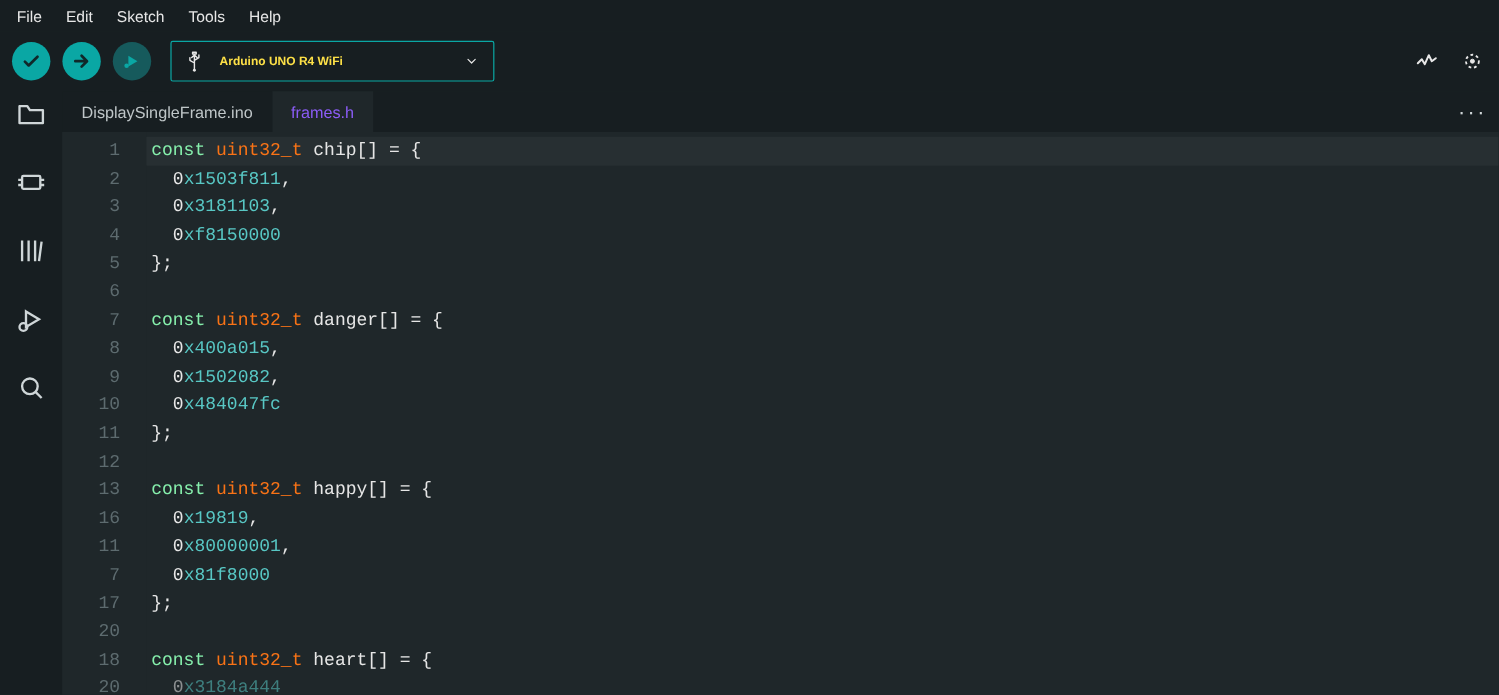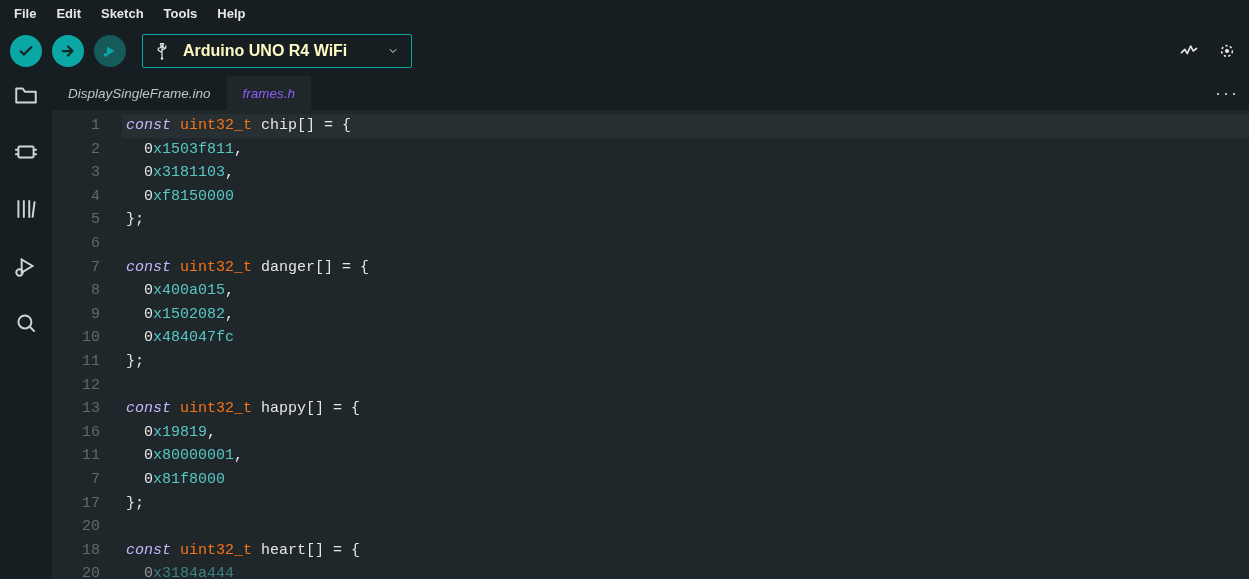--- a/index.html
+++ b/index.html
@@ -14,21 +14,20 @@
 
   
   .menubar {
     height: 26px;
     background: #171e21;
     display: flex;
     align-items: center;
     padding: 0 4px;
     font-size: 13px;
     color: #e7e7e7;
-    font-weight: bold;
   }
   .menubar .menu-item {
     padding: 3px 10px;
     cursor: pointer;
   }
 
   
   .toolbar {
     height: 50px;
     background: #171e21;
@@ -51,23 +50,23 @@
   .board-select {
     display: flex; align-items: center;
     border: 1.5px solid #0aa7a4;
     border-radius: 2px;
     height: 34px;
     padding: 0 12px 0 10px;
     margin-left: 6px;
     cursor: pointer;
     min-width: 270px;
     gap: 12px;
-    color: #fef9c3;
+    color: #fde047;
     font-weight: 600;
-    font-size: 16px;
+    font-size: 10px;
   }
   .board-select .usb-icon { width: 18px; height: 18px; }
   .board-select .caret { margin-left: auto; width: 12px; height: 12px; }
 
   .toolbar-right {
     position: absolute;
     right: 12px;
     top: 0;
     height: 50px;
     display: flex;
@@ -113,21 +112,20 @@
     position: relative;
   }
   .tab {
     display: flex;
     align-items: center;
     padding: 0 16px;
     font-size: 13.5px;
     color: #bfc6c8;
     cursor: pointer;
     background: #171e21;
-    font-style: italic;
   }
   .tab.active {
     background: #1f272a;
     color: #8b5cf6;
   }
   .tabs .more {
     position: absolute;
     right: 10px;
     top: 0;
     height: 34px;
@@ -163,21 +161,21 @@
     font-family: Consolas, "Courier New", monospace;
     font-size: 15px;
     line-height: 23.6px;
     white-space: pre;
     color: #e6e6e6;
     position: relative;
   }
   .code .line { height: 23.6px; padding-left: 4px; }
   .code .line.hl { background: rgba(255,255,255,0.04); }
 
-  .tok-kw   { color: #c4b5fd; font-style: italic; }
+  .tok-kw   { color: #86efac; }
   .tok-type { color: #f97316; }
   .tok-zero { color: #e6e6e6; }
   .tok-hex  { color: #58c7c4; }
   .tok-id   { color: #e6e6e6; }
   .tok-punc { color: #e6e6e6; }
 
   .code .line.faded { opacity: 0.55; }
 </style>
 </head>
 <body>

